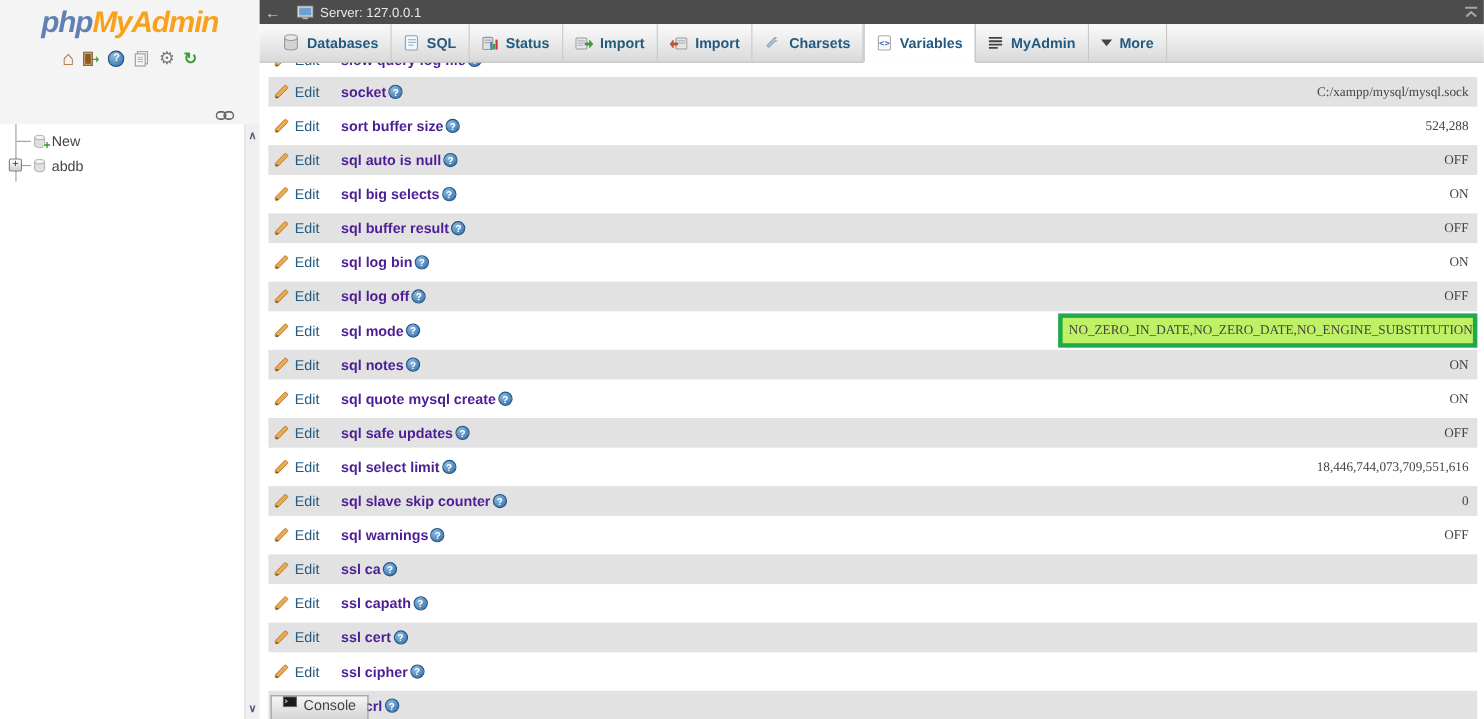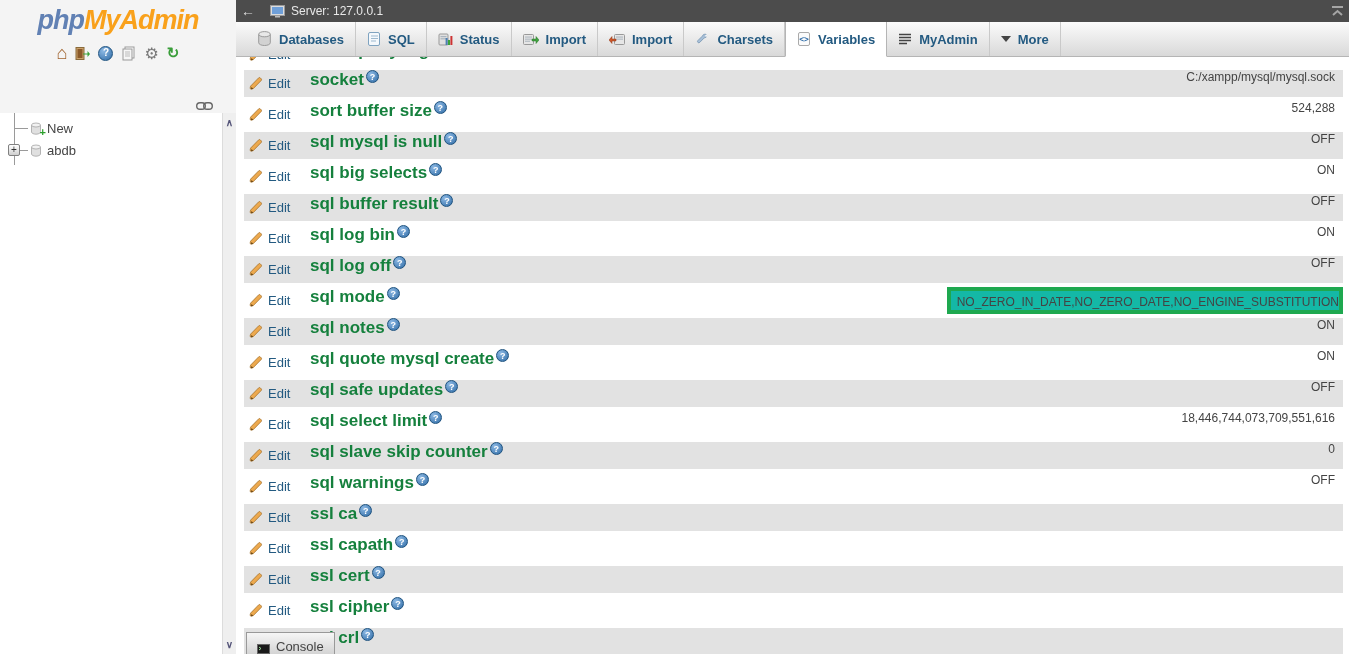--- a/index.html
+++ b/index.html
@@ -56,39 +56,39 @@
     border-bottom:1px solid #b5b5b5; padding-left:10px; }
   .tab { display:flex; align-items:center; gap:7px; padding:14px 11px; border-right:1px solid #c9c9c9;
     font-size:13px; font-weight:bold; color:#235a81; cursor:pointer; white-space:nowrap; }
   .tab.active { background:#fff; border-left:1px solid #b5b5b5; border-right:1px solid #b5b5b5;
     margin-bottom:-1px; border-bottom:1px solid #fff; }
   .ticon { display:inline-flex; flex:none; }
   .tri-down { width:0; height:0; border-left:5px solid transparent; border-right:5px solid transparent;
     border-top:6px solid #444; }
 
   
-  .vrow { display:flex; height:27px; margin:0 6px 4px 8px; position:relative; }
+  .vrow { display:flex; align-items:center; height:27px; margin:0 6px 4px 8px; position:relative; }
   .vrow.shaded { background:#e2e2e2; }
   .edit-link { display:flex; align-items:center; gap:5px; width:56px; padding-left:4px;
     color:#235a81; font-size:13px; cursor:pointer; flex:none; }
-  .vname { margin-left:10px; font-size:17px; font-weight:bold; color:#15803d; }
+  .vname { margin-left:10px; font-size:13px; font-weight:bold; color:#4c1d95; }
   .hq { display:inline-block; width:13px; height:13px; border-radius:50%; margin-left:2px;
     background:radial-gradient(circle at 35% 30%, #8db9e4, #2f6ba5); border:1px solid #1e5380;
     color:#fff; font-size:9px; font-weight:bold; text-align:center; line-height:12px;
     cursor:pointer; flex:none; }
-  .vval { margin-left:auto; padding-right:8px; font-family:Liberation Sans, sans-serif;
+  .vval { margin-left:auto; padding-right:8px; font-family:Liberation Serif, serif;
     font-size:12px; color:#444; white-space:nowrap; }
   .vrow.highlighted .vval { padding-right:0; }
-  .green-box { border:4px solid #1ea84f; background:#14b8a6; padding:4px 6px; display:inline-block;
+  .green-box { border:4px solid #1ea84f; background:#bef264; padding:4px 6px; display:inline-block;
     position:relative; z-index:2; }
   .partial-row { height:13px; overflow:hidden; margin:0 6px 0 8px; }
   .partial-row .vrow { transform:translateY(-16px); margin:0; }
 
   .console-btn { position:absolute; left:10px; bottom:0; height:22px; display:flex;
-    align-items:flex-end; gap:6px; padding:0 10px; background:linear-gradient(#f6f6f6,#d4d4d4);
+    align-items:flex-start; gap:6px; padding:0 10px; background:linear-gradient(#f6f6f6,#d4d4d4);
     border:1px solid #999; border-bottom:none; font-size:13px; color:#444; cursor:pointer; z-index:5; }
 </style>
 </head>
 <body>
 
 <div class="app">
 
   <aside class="sidebar">
     <div class="logo"><span class="php">php</span><span class="ma">MyAdmin</span></div>
 
@@ -305,21 +305,21 @@
     <span class="vval">524,288</span>
   </div>
         <div class="vrow shaded">
     <span class="edit-link">
       <svg width="15" height="15">
               <path d="M3 13.2l2.2-.5 8-8.2c.5-.5.5-1.2 0-1.7l-.9-.9c-.5-.5-1.2-.5-1.7 0l-8 8.2-.6 2.3z" fill="#eda94e" stroke="#9c6a25" stroke-width="0.7"></path>
               <path d="M3 13.2l.5-2.1 1.6 1.6z" fill="#5f4014"></path>
             </svg>
       <span>Edit</span>
     </span>
-    <span class="vname">sql mysql is null</span>
+    <span class="vname">sql auto is null</span>
     <span class="hq">?</span>
     <span class="vval">OFF</span>
   </div>
         <div class="vrow">
     <span class="edit-link">
       <svg width="15" height="15">
               <path d="M3 13.2l2.2-.5 8-8.2c.5-.5.5-1.2 0-1.7l-.9-.9c-.5-.5-1.2-.5-1.7 0l-8 8.2-.6 2.3z" fill="#eda94e" stroke="#9c6a25" stroke-width="0.7"></path>
               <path d="M3 13.2l.5-2.1 1.6 1.6z" fill="#5f4014"></path>
             </svg>
       <span>Edit</span>

